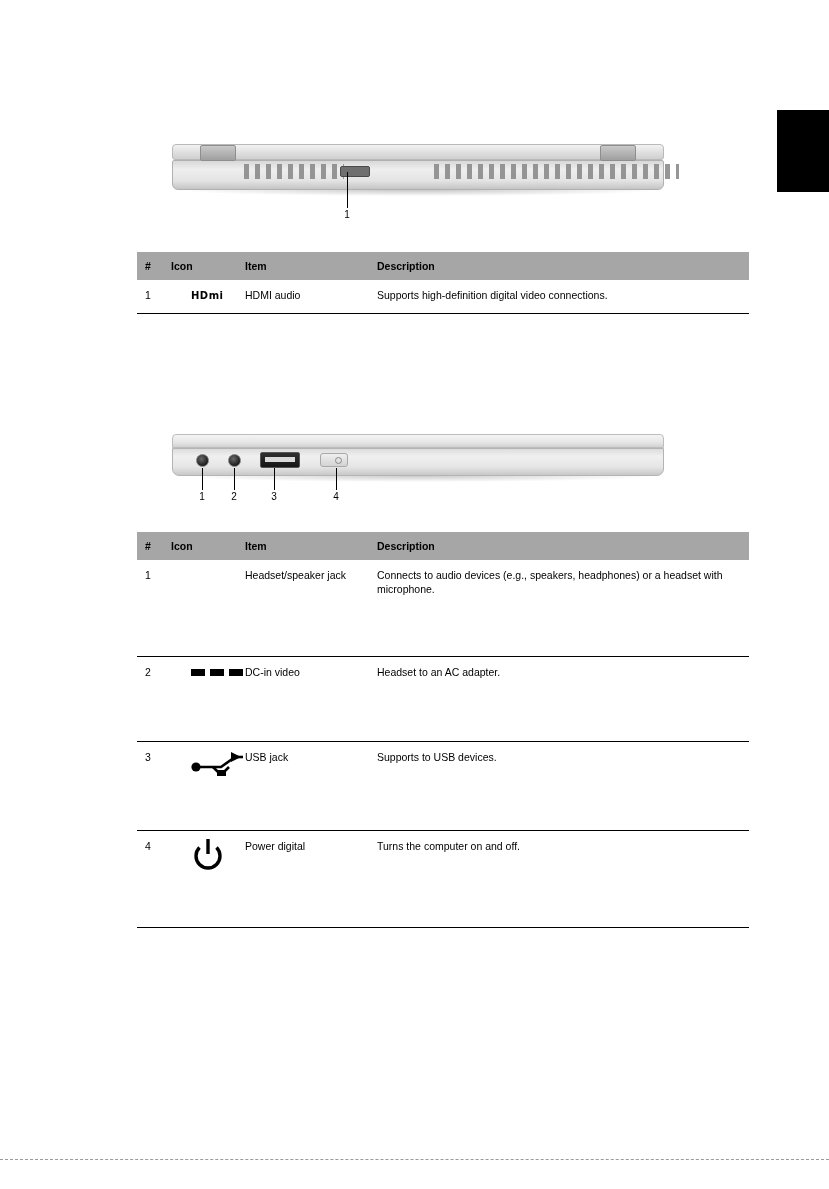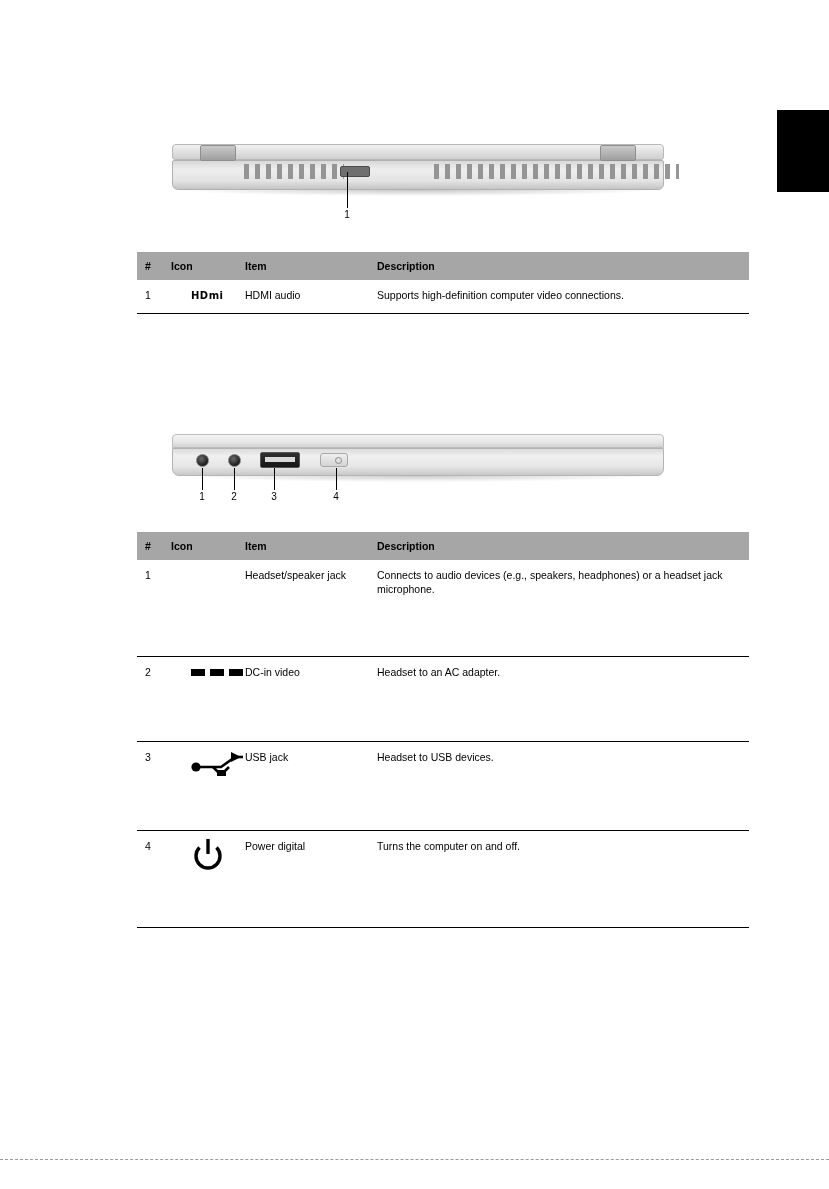--- a/index.html
+++ b/index.html
@@ -313,21 +313,21 @@
         <th>Description</th>
       </tr>
     </thead>
     <tbody>
       <tr>
         <td>1</td>
         <td class="icon-cell">
           <span class="icon-hdmi">HDmi</span>
         </td>
         <td>HDMI audio</td>
-        <td>Supports high-definition computer video connections.</td>
+        <td>Supports high-definition digital video connections.</td>
       </tr>
     </tbody>
   </table>
 
   <div class="illus illus-left">
     <div class="laptop-body">
       <div class="slab left-lid"></div>
       <div class="slab left-base"></div>
       <div class="dc-jack"></div>
       <div class="dc-jack" style="left:56px;"></div>
@@ -363,21 +363,21 @@
         <th>Item</th>
         <th>Description</th>
       </tr>
     </thead>
     <tbody>
 
       <tr>
         <td style="height:78px;">1</td>
         <td class="icon-cell"></td>
         <td>Headset/speaker jack</td>
-        <td>Connects to audio devices (e.g., speakers, headphones) or a headset jack microphone.</td>
+        <td>Connects to audio devices (e.g., speakers, headphones) or a headset with microphone.</td>
       </tr>
 
       <tr>
         <td style="height:66px;">2</td>
         <td class="icon-cell">
           <span class="icon-dc">
             <span class="bar"></span>
             <span class="dots">
                 <i></i>
                 <i></i>
@@ -397,21 +397,21 @@
               <circle cx="5" cy="17" r="4.6" fill="#000"></circle>
               <path d="M5 17 L30 17 L44 7" stroke="#000" stroke-width="2.6" fill="none"></path>
               <path d="M22 17 L30 25 L38 17" stroke="#000" stroke-width="2.6" fill="none"></path>
               <rect x="26" y="20" width="9" height="6" fill="#000"></rect>
               <polygon points="40,2 50,7 40,12" fill="#000"></polygon>
               <path d="M44 7 L52 7" stroke="#000" stroke-width="2.6" fill="none"></path>
             </svg>
           </span>
         </td>
         <td>USB jack</td>
-        <td>Headset to USB devices.</td>
+        <td>Supports to USB devices.</td>
       </tr>
 
       <tr>
         <td style="height:78px;">4</td>
         <td class="icon-cell">
           <span class="icon-power">
             <svg width="34" height="34" viewBox="0 0 34 34" aria-hidden="true">
               <path d="M8.5 8.5 A12 12 0 1 0 25.5 8.5" stroke="#000" stroke-width="3.4" fill="none" stroke-linecap="butt"></path>
               <rect x="15.3" y="0" width="3.4" height="15" fill="#000"></rect>
             </svg>

